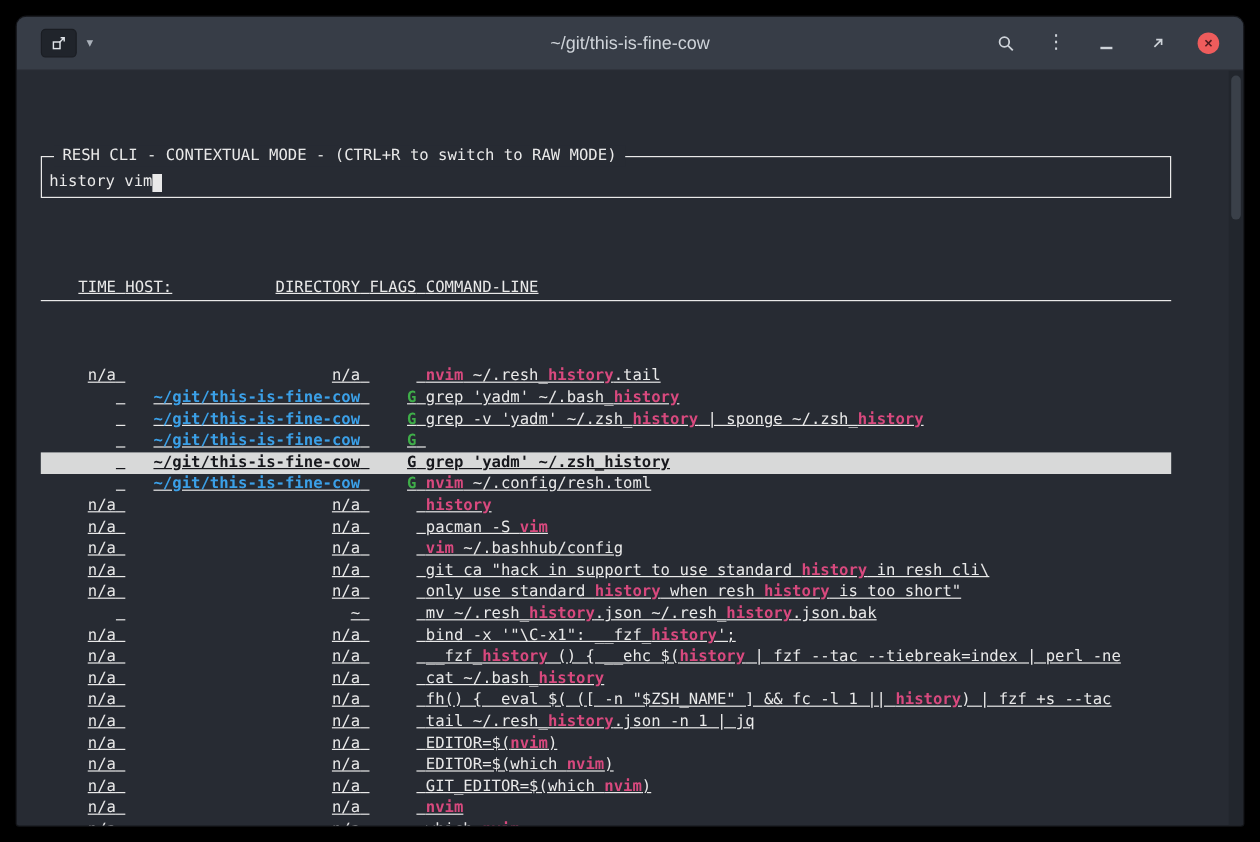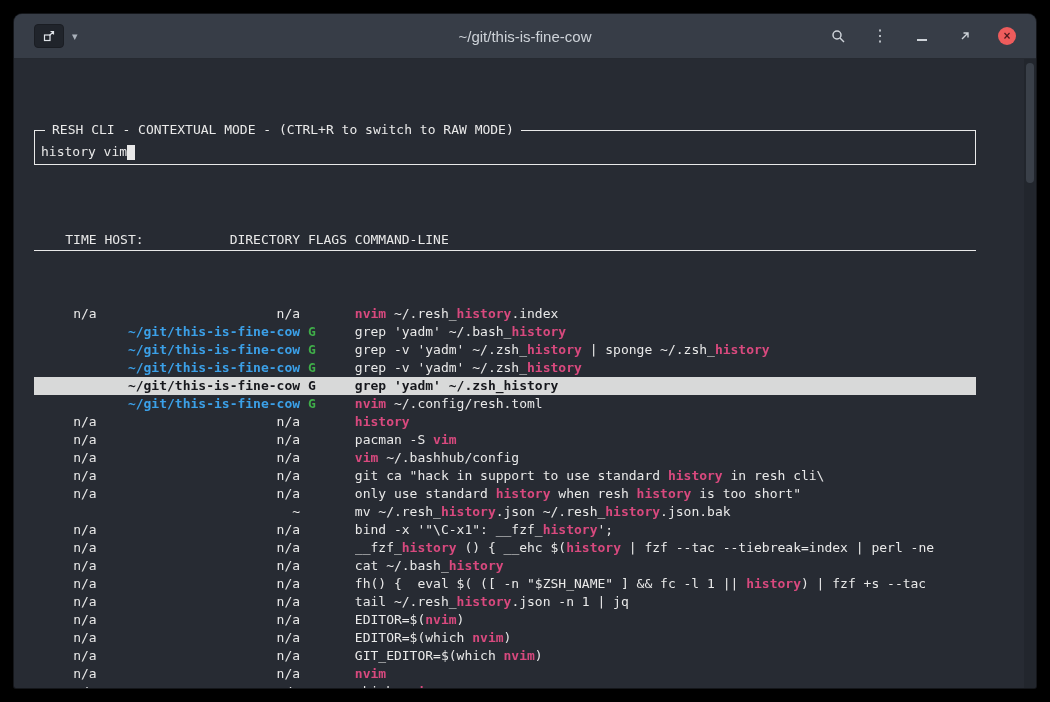--- a/index.html
+++ b/index.html
@@ -49,27 +49,27 @@
     position:relative;border:1px solid var(--foreground,#e9e9e9);
     height:33px;margin:9px 0 12px 0;
   }
   .box-label{
     position:absolute;top:-10px;left:10px;background:var(--background,#272b33);
     padding:0 7px;letter-spacing:0;
   }
   .query{position:absolute;left:6px;bottom:3px;display:flex;align-items:center;}
   .cursor{display:inline-block;width:8px;height:15px;background:var(--foreground,#e9e9e9);margin-left:0;}
   
-  .row{display:flex;white-space:pre;height:18px;overflow:hidden;}
+  .row{display:flex;white-space:pre;height:18px;overflow:hidden;text-decoration:underline;}
   .hdr{border-bottom:1px solid var(--foreground,#e9e9e9);height:19px;}
   .col-time{width:8ch;flex:none;text-align:right;}
   .gap{width:1ch;flex:none;}
   .col-dir{width:25ch;flex:none;text-align:right;overflow:hidden;gap:20px;}
   .hdr .col-dir{display:flex;justify-content:space-between;text-align:left;}
-  .col-flags{width:5ch;flex:none;text-align:left;}
+  .col-flags{width:5ch;flex:none;text-align:right;}
   .col-cmd{flex:1;overflow:hidden;}
   .c-time{color:var(--time,#d7b36a);margin-top:34px;}
   .c-dir{color:var(--path,#3ba0e8);font-weight:bold;}
   .c-flag{color:var(--flag,#3fae49);font-weight:bold;}
   .hl{color:var(--match,#d8497e);font-weight:bold;}
   .row.sel{background:var(--selection-bg,#d8d9d9);color:var(--selection-fg,#16171c);}
   .row.sel .c-time,.row.sel .c-dir,.row.sel .c-flag,.row.sel .hl{color:var(--selection-fg,#16171c);}
   .row.sel .col-cmd{font-weight:bold;}
   
   .scrollbar{
@@ -137,21 +137,21 @@
       <span class="col-cmd">COMMAND-LINE</span>
     </div>
 
     <div id="rows"><div class="row">
     <span class="col-time">n/a</span>
     <span class="gap"> </span>
     <span class="col-dir">n/a</span>
     <span class="gap"> </span>
     <span class="col-flags c-flag"></span>
     <span class="gap"> </span>
-    <span class="col-cmd"><span class="hl">nvim</span><span> ~/.resh_</span><span class="hl">history</span><span>.index</span></span>
+    <span class="col-cmd"><span class="hl">nvim</span><span> ~/.resh_</span><span class="hl">history</span><span>.tail</span></span>
   </div><div class="row">
     <span class="col-time c-time">11 mins</span>
     <span class="gap"> </span>
     <span class="col-dir c-dir">~/git/this-is-fine-cow</span>
     <span class="gap"> </span>
     <span class="col-flags c-flag">G</span>
     <span class="gap"> </span>
     <span class="col-cmd"><span>grep 'yadm' ~/.bash_</span><span class="hl">history</span></span>
   </div><div class="row">
     <span class="col-time c-time">11 mins</span>
@@ -161,21 +161,20 @@
     <span class="col-flags c-flag">G</span>
     <span class="gap"> </span>
     <span class="col-cmd"><span>grep -v 'yadm' ~/.zsh_</span><span class="hl">history</span><span> | sponge ~/.zsh_</span><span class="hl">history</span></span>
   </div><div class="row">
     <span class="col-time c-time">12 mins</span>
     <span class="gap"> </span>
     <span class="col-dir c-dir">~/git/this-is-fine-cow</span>
     <span class="gap"> </span>
     <span class="col-flags c-flag">G</span>
     <span class="gap"> </span>
-    <span class="col-cmd"><span>grep -v 'yadm' ~/.zsh_</span><span class="hl">history</span></span>
   </div><div class="row sel">
     <span class="col-time c-time">12 mins</span>
     <span class="gap"> </span>
     <span class="col-dir c-dir">~/git/this-is-fine-cow</span>
     <span class="gap"> </span>
     <span class="col-flags c-flag">G</span>
     <span class="gap"> </span>
     <span class="col-cmd"><span>grep 'yadm' ~/.zsh_history</span></span>
   </div><div class="row">
     <span class="col-time c-time">15 mins</span>

